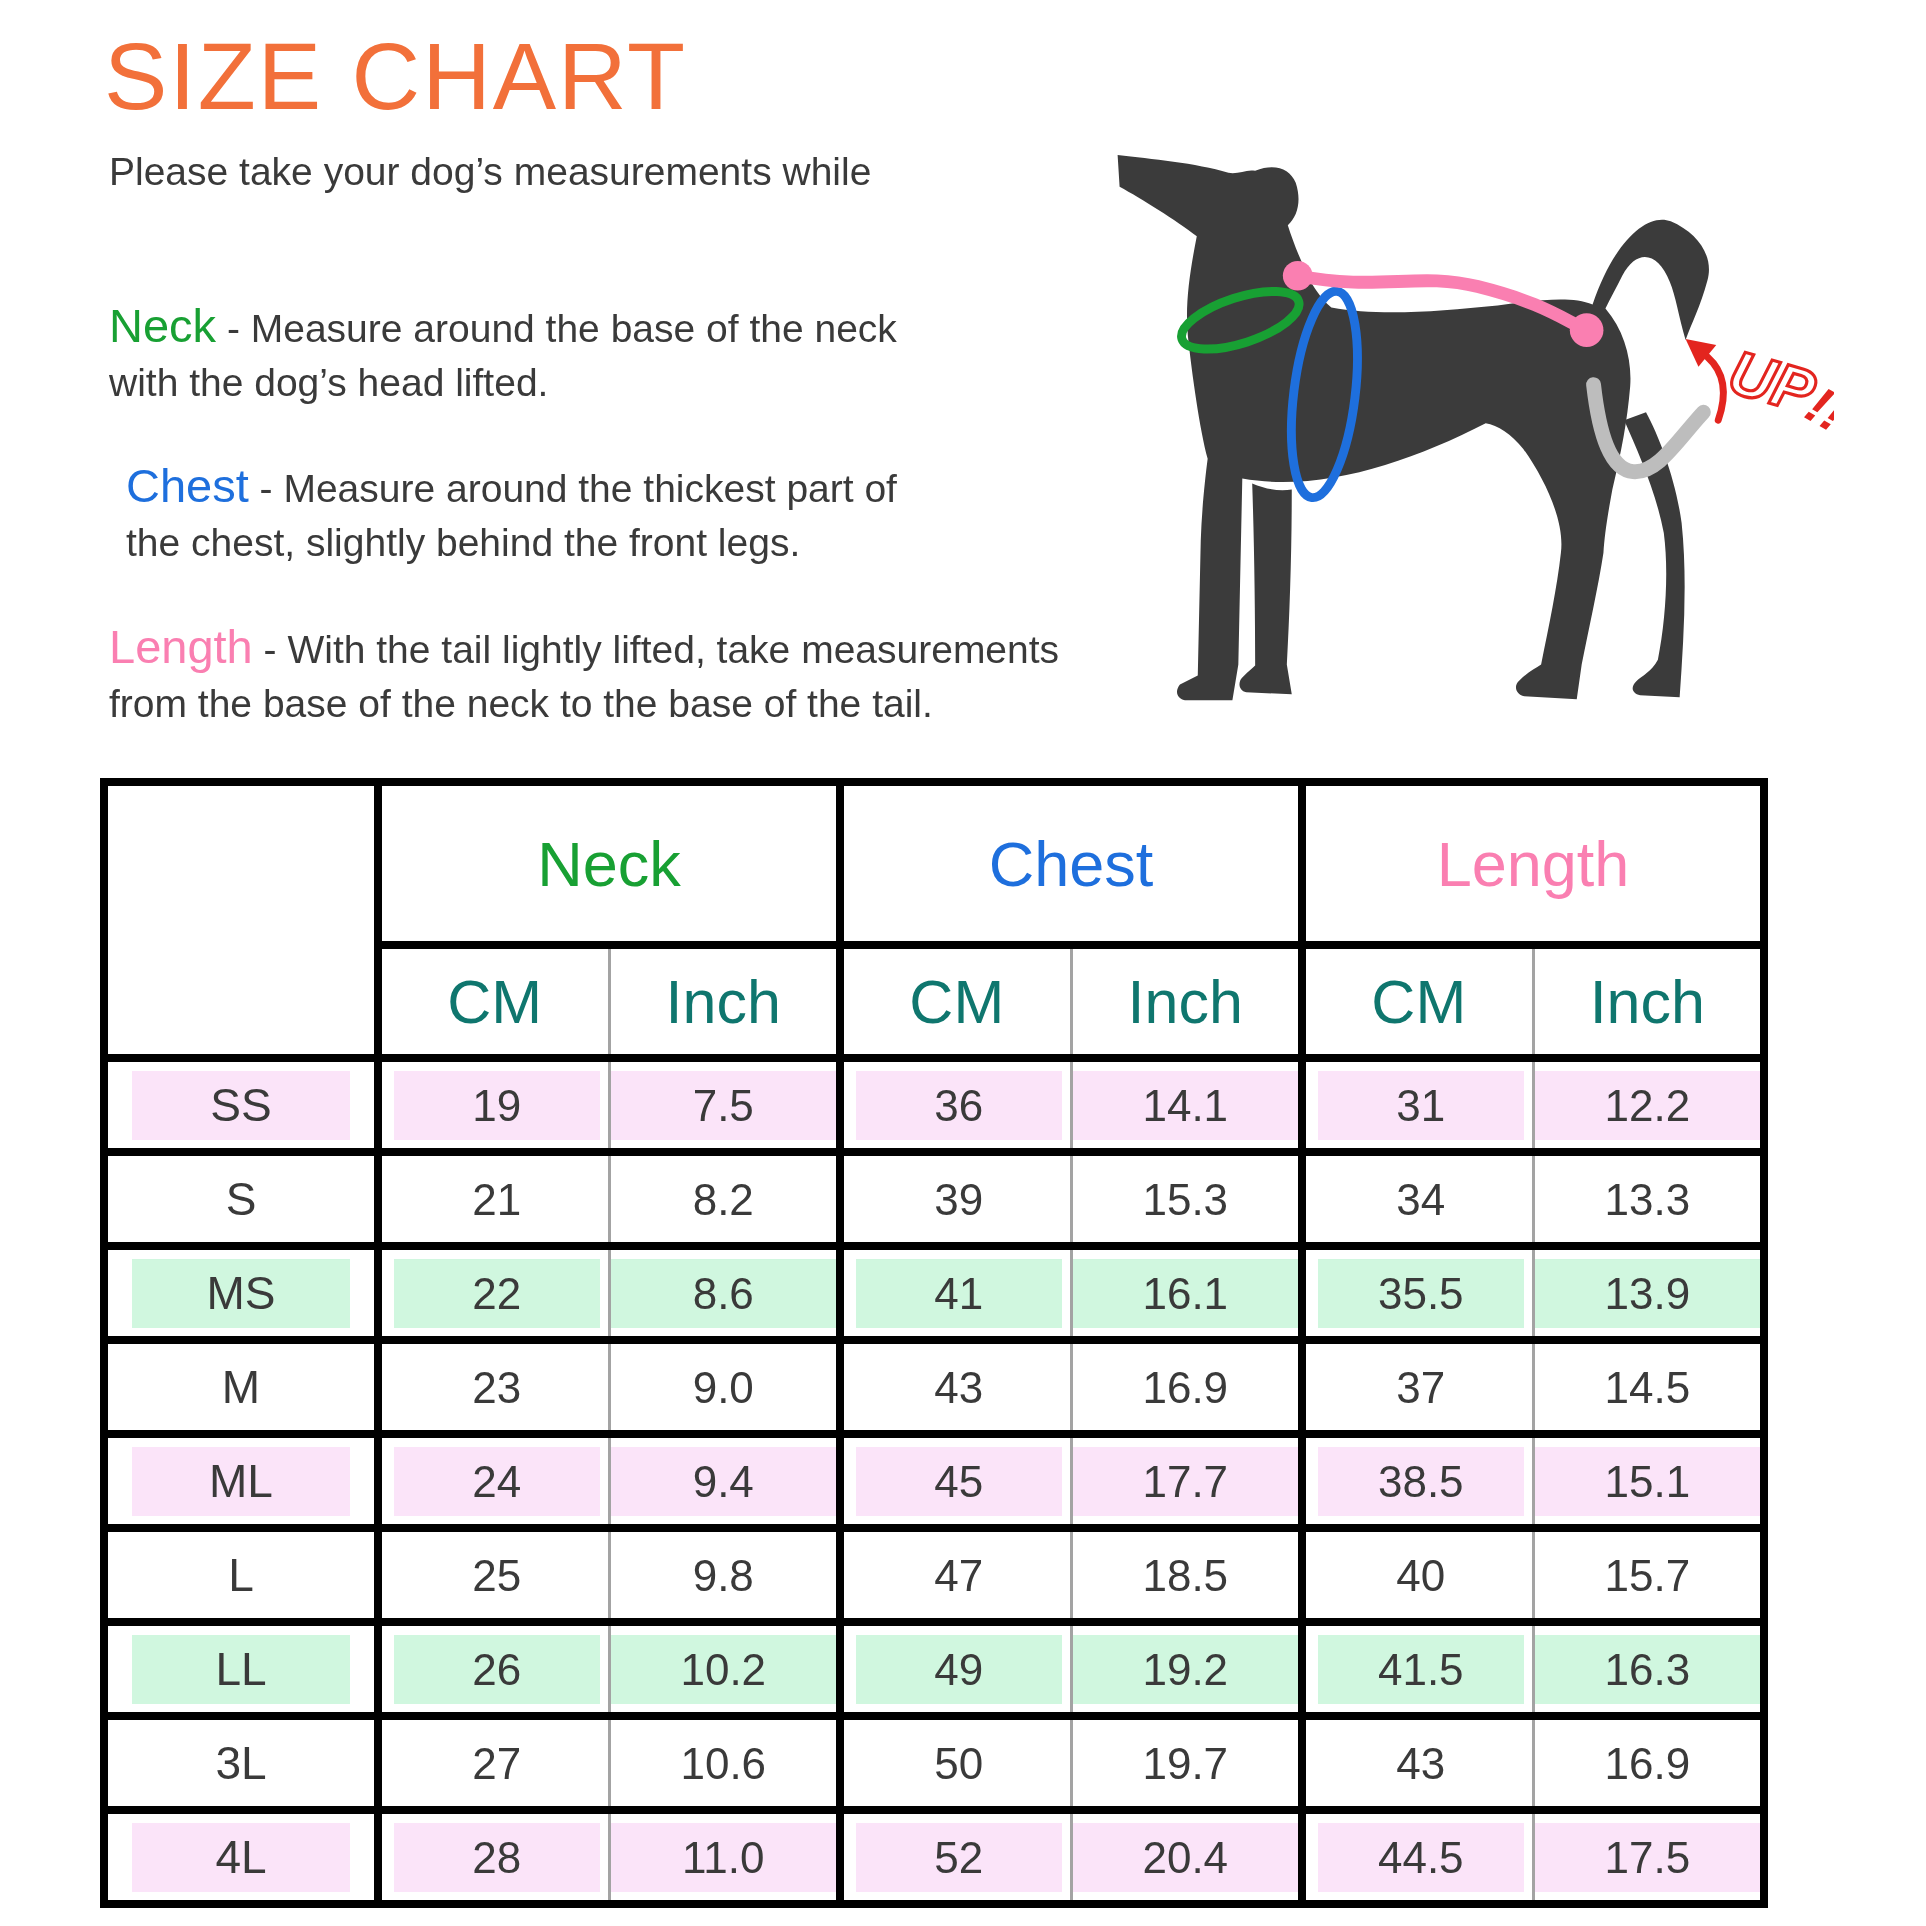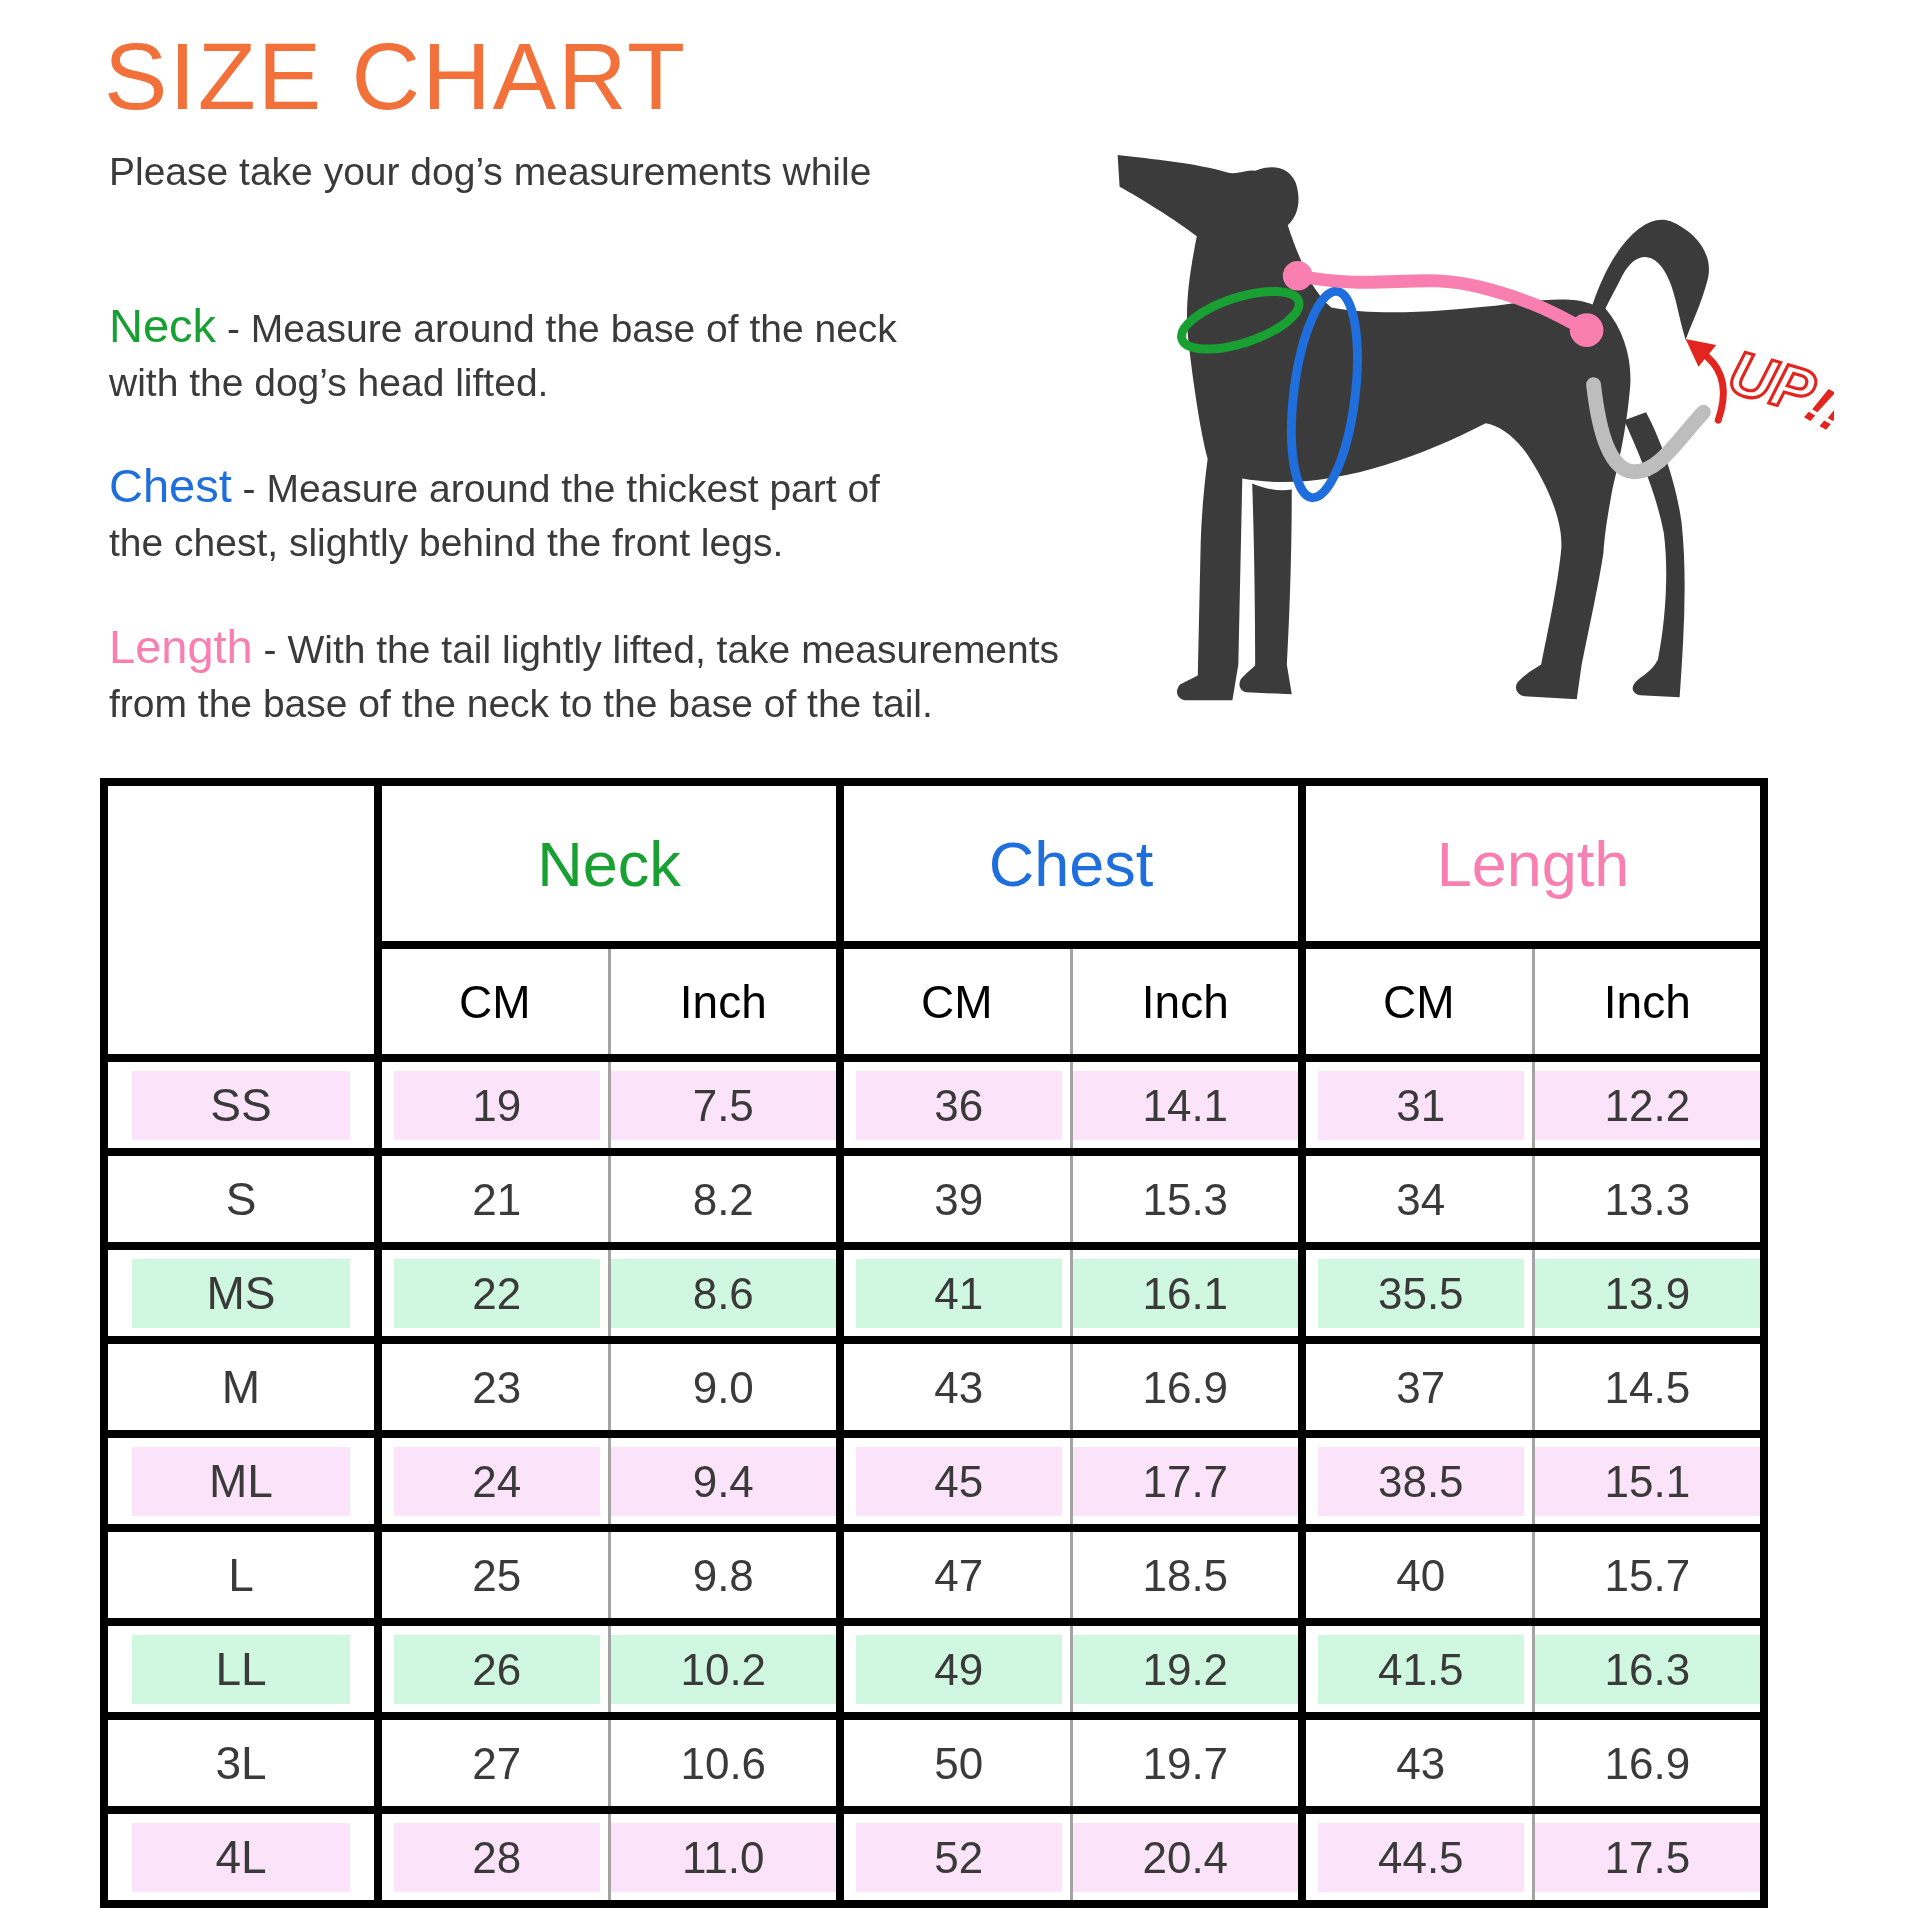--- a/index.html
+++ b/index.html
@@ -11,21 +11,21 @@
   html,body{width:1927px;height:1927px;background:#fff;overflow:hidden;
     font-family:"Liberation Sans","DejaVu Sans",sans-serif;color:var(--ink);}
   body{position:relative;}
 
   .page-title{position:absolute;left:104px;top:22px;font-size:95px;
     font-weight:400;color:var(--orange);letter-spacing:2px;white-space:nowrap;}
 
   .intro{position:absolute;left:109px;top:145px;font-size:39px;line-height:53px;}
 
   .measure{position:absolute;left:109px;font-size:39px;line-height:54px;white-space:nowrap;}
-  .measure.m0{top:299px;} .measure.m1{top:459px;} .measure.m2{top:620px;}
+  .measure.m0{top:299px;} .measure.m1{top:459px;margin-left:17px;} .measure.m2{top:620px;}
   .mname{font-size:47px;}
 
   .dog-wrap{position:absolute;left:1082px;top:125px;width:752px;height:626px;}
   .dog{fill:var(--dog);}
   .neck-ring{fill:none;stroke:var(--green);stroke-width:9;}
   .chest-ring{fill:none;stroke:var(--blue);stroke-width:9;}
   .len-line{fill:none;stroke:var(--pink);stroke-width:13;stroke-linecap:round;}
   .len-dot{fill:var(--pink);}
   .tail-down{fill:none;stroke:var(--graytail);stroke-width:15;stroke-linecap:round;}
   .arrow{fill:none;stroke:var(--red);stroke-width:7;stroke-linecap:round;}
@@ -33,21 +33,21 @@
   .up-word{fill:#fff;stroke:var(--red);stroke-width:3.2;font-weight:bold;
     font-style:italic;font-size:62px;font-family:"Liberation Sans",sans-serif;}
   .up-marks{fill:var(--red);font-weight:bold;font-style:italic;font-size:54px;
     font-family:"Liberation Sans",sans-serif;}
 
   table.size-table{position:absolute;left:100px;top:778px;width:1658px;
     border-collapse:collapse;table-layout:fixed;}
   .size-table th,.size-table td{border:8px solid var(--border);padding:0;
     text-align:center;vertical-align:middle;font-weight:400;}
   .size-table thead tr.groups th{height:163px;font-size:63px;}
-  .size-table thead tr.units th{height:113px;font-size:46px;color:#000000;}
+  .size-table thead tr.units th{height:113px;font-size:61px;color:#0f766e;}
   .size-table td{height:94px;font-size:44px;color:var(--ink);}
   .size-table .thin-r{border-right:3px solid var(--divider);}
   .size-table .thin-l{border-left:3px solid var(--divider);}
   .band{display:block;height:69px;line-height:69px;text-align:center;}
   td:first-child .band{margin:0 24px;font-size:46px;}
   td.thin-r .band{margin-left:12px;margin-right:8px;}
   td.thin-l .band{margin-left:0;margin-right:0;}
   .band-pink{background:var(--pinkband);}
   .band-green{background:var(--greenband);}
 </style>

